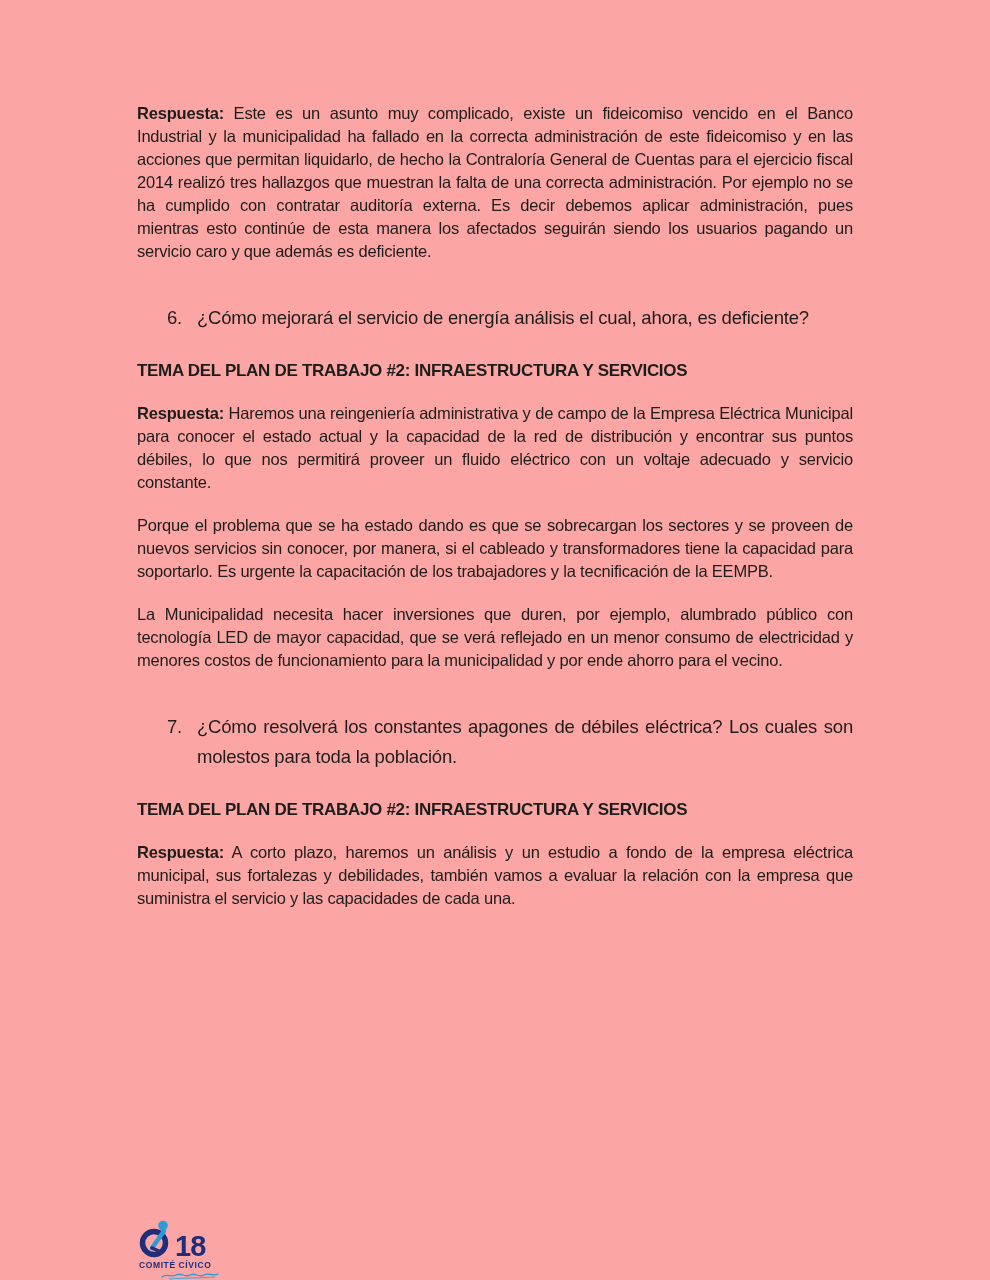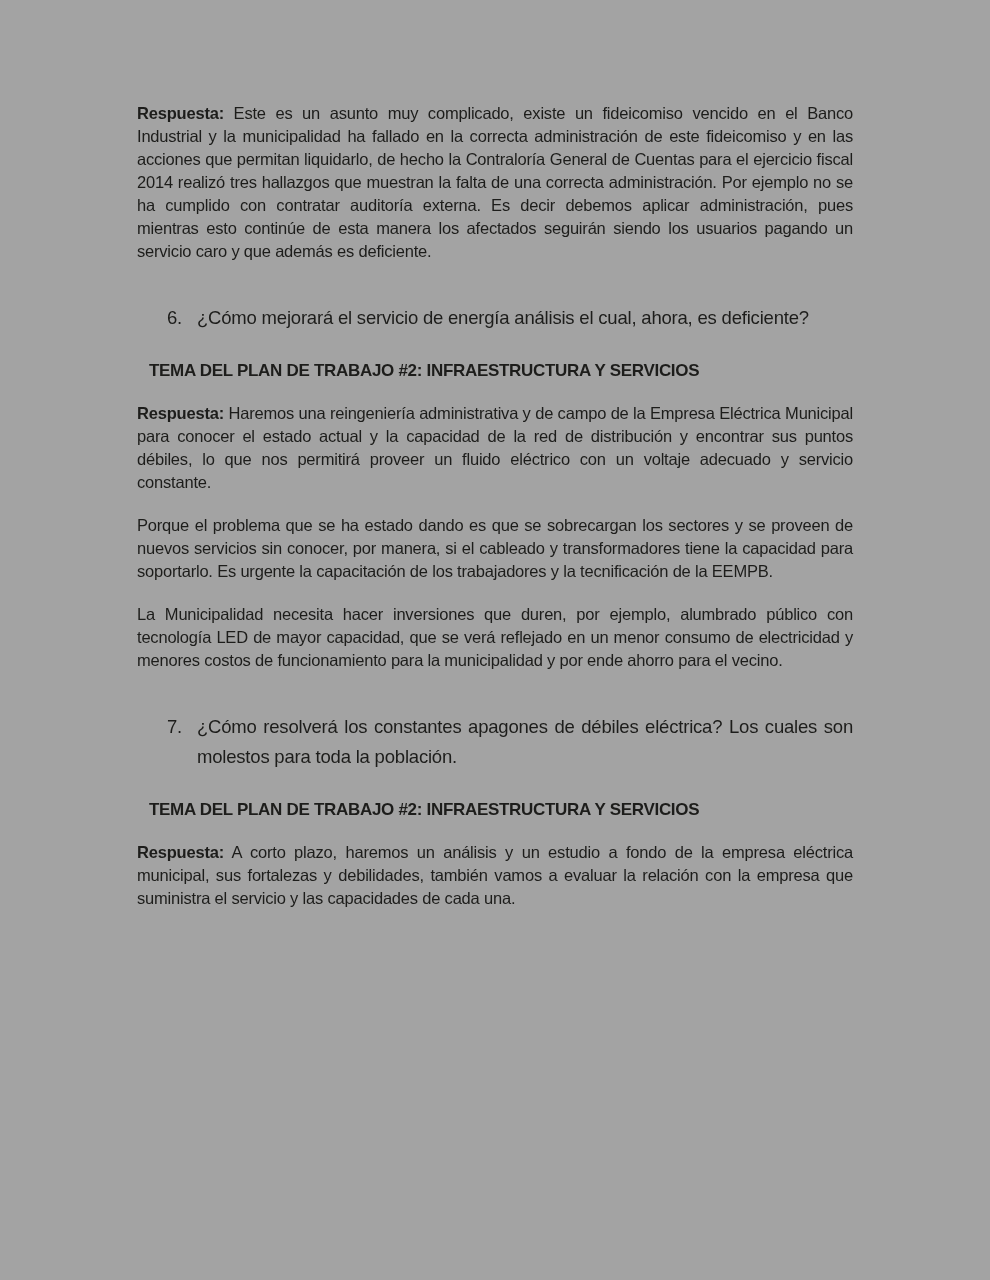--- a/index.html
+++ b/index.html
@@ -4,21 +4,21 @@
 <style>
   html, body {
     margin: 0;
     padding: 0;
     background: #ffffff;
   }
   .page {
     position: relative;
     width: 990px;
     height: 1280px;
-    background: #a3a3a3;
+    background: #fca5a5;
     font-family: "Liberation Sans", sans-serif;
     color: #1d1d1b;
     overflow: hidden;
   }
   .content {
     position: absolute;
     left: 137px;
     top: 102px;
     width: 716px;
   }
@@ -41,21 +41,21 @@
     letter-spacing: -0.2px;
   }
   .qnum {
     flex: 0 0 30px;
   }
   .qtext {
     flex: 1;
     text-align: justify;
   }
   .theme-heading {
-    margin: 0 0 21px 12px;
+    margin: 0 0 21px 0;
     font-size: 17px;
     font-weight: bold;
     letter-spacing: -0.3px;
     line-height: 21px;
   }
   .footer-logo {
     position: absolute;
     left: 139px;
     top: 1219px;
     width: 110px;
@@ -115,13 +115,29 @@
     </div>
 
     <h2 class="theme-heading">TEMA DEL PLAN DE TRABAJO #2: INFRAESTRUCTURA Y SERVICIOS</h2>
 
     <p class="para"><strong>Respuesta:</strong> <span>A corto plazo, haremos un análisis y un estudio a fondo de la empresa eléctrica municipal, sus fortalezas y debilidades, también vamos a evaluar la relación con la empresa que suministra el servicio y las capacidades de cada una.</span></p>
 
 
 
   </div>
 
+  <div class="footer-logo">
+    <div class="logo-top">
+      <svg width="34" height="40" viewBox="0 0 34 40">
+        <circle cx="15" cy="24" r="11.5" fill="none" stroke="#1f2d7b" stroke-width="5.5"></circle>
+        <circle cx="24" cy="6.5" r="4.8" fill="#2e9bd6"></circle>
+        <path d="M25 12 L13 29" stroke="#2e9bd6" stroke-width="4.5" stroke-linecap="round" fill="none"></path>
+        <path d="M13 29 L22 33" stroke="#1f2d7b" stroke-width="3.5" stroke-linecap="round" fill="none"></path>
+      </svg>
+      <span class="logo-number">18</span>
+    </div>
+    <span class="logo-name">COMITÉ CÍVICO</span>
+    <svg class="logo-flourish" width="58" height="9" viewBox="0 0 58 9">
+      <path d="M1 6 C6 2, 10 7, 15 4 C20 1, 24 7, 29 4 C34 1, 38 7, 43 4 C48 1, 52 6, 57 3" fill="none" stroke="#2e9bd6" stroke-width="1.3" stroke-linecap="round"></path>
+      <path d="M8 8 C20 7, 40 7, 54 6" fill="none" stroke="#2e9bd6" stroke-width="0.8"></path>
+    </svg>
+  </div>
 </div>
 
 </body></html>

